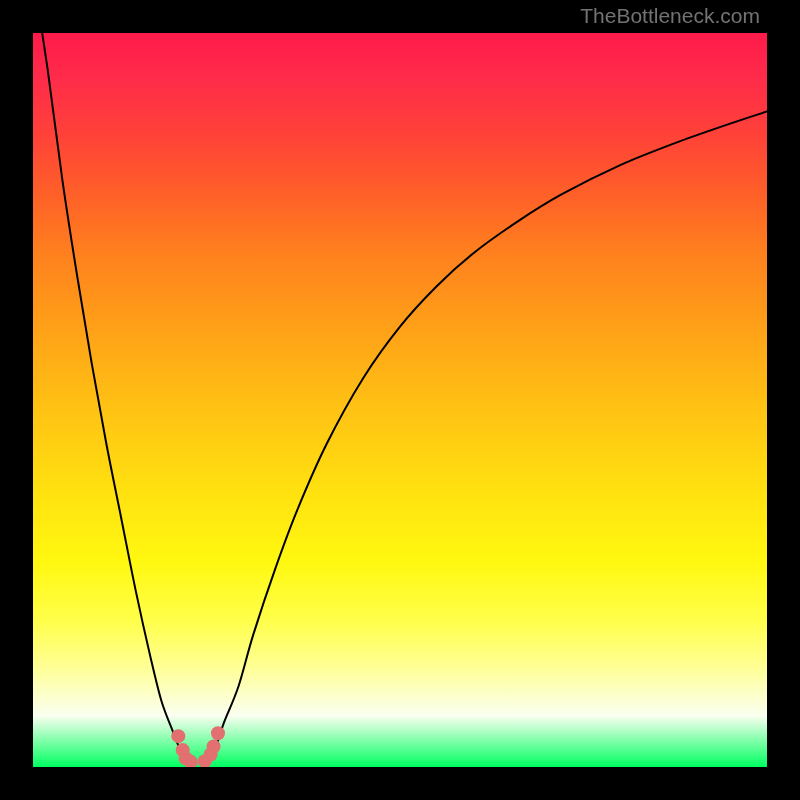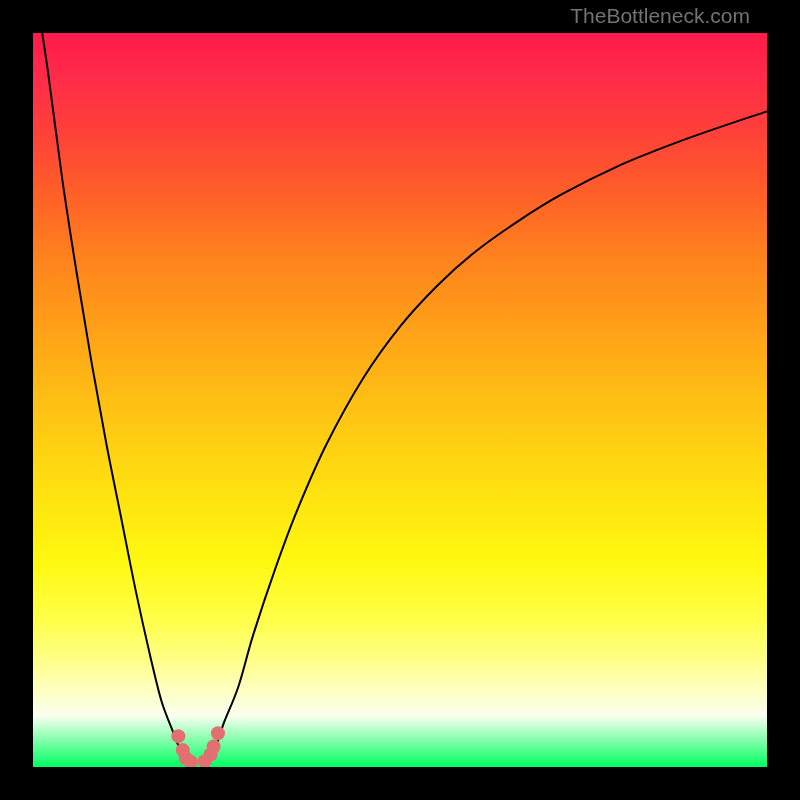--- a/index.html
+++ b/index.html
@@ -31,21 +31,21 @@
       #ffff4a 80%,
       #ffff90 86%,
       #fafff0 93%,
       #00ff60 100%
     );
     overflow: hidden;
   }
   .watermark {
     position: absolute;
     top: 4px;
-    right: 50px;
+    right: 40px;
     color: #737373;
     font-size: 21px;
     font-weight: 500;
     pointer-events: none;
     margin-left: 47px;
   }
   svg.curve {
     position: absolute;
     left: 0;
     top: 0;

